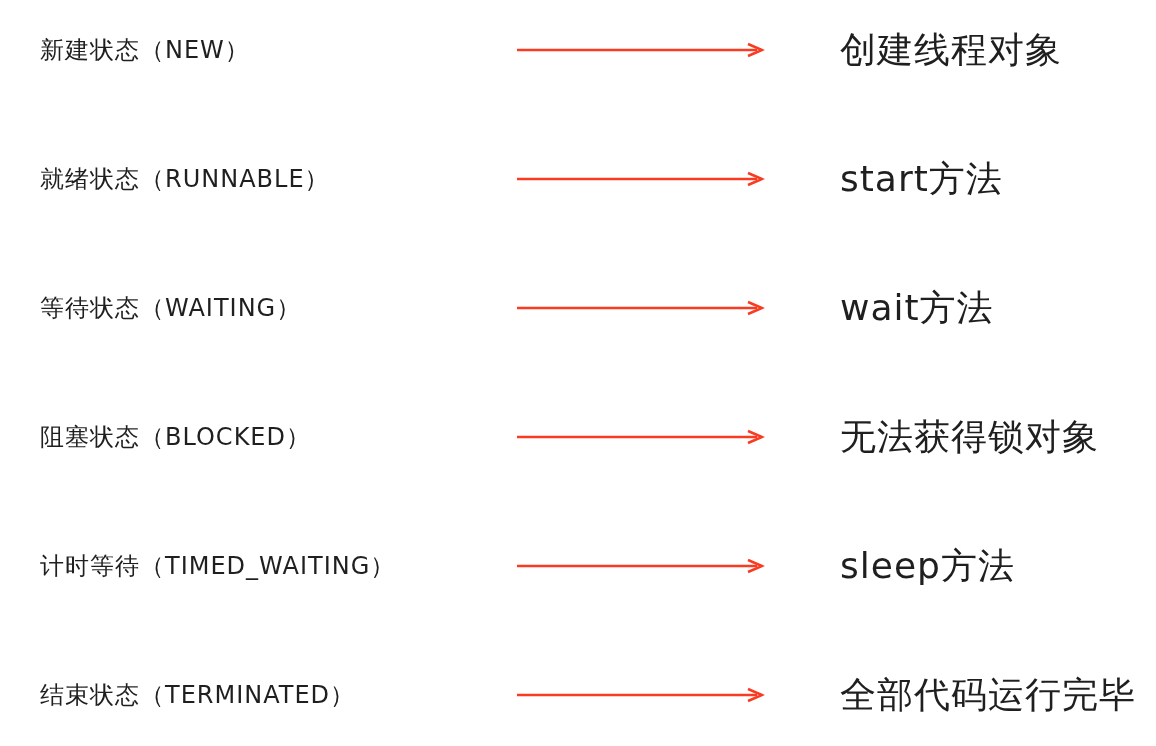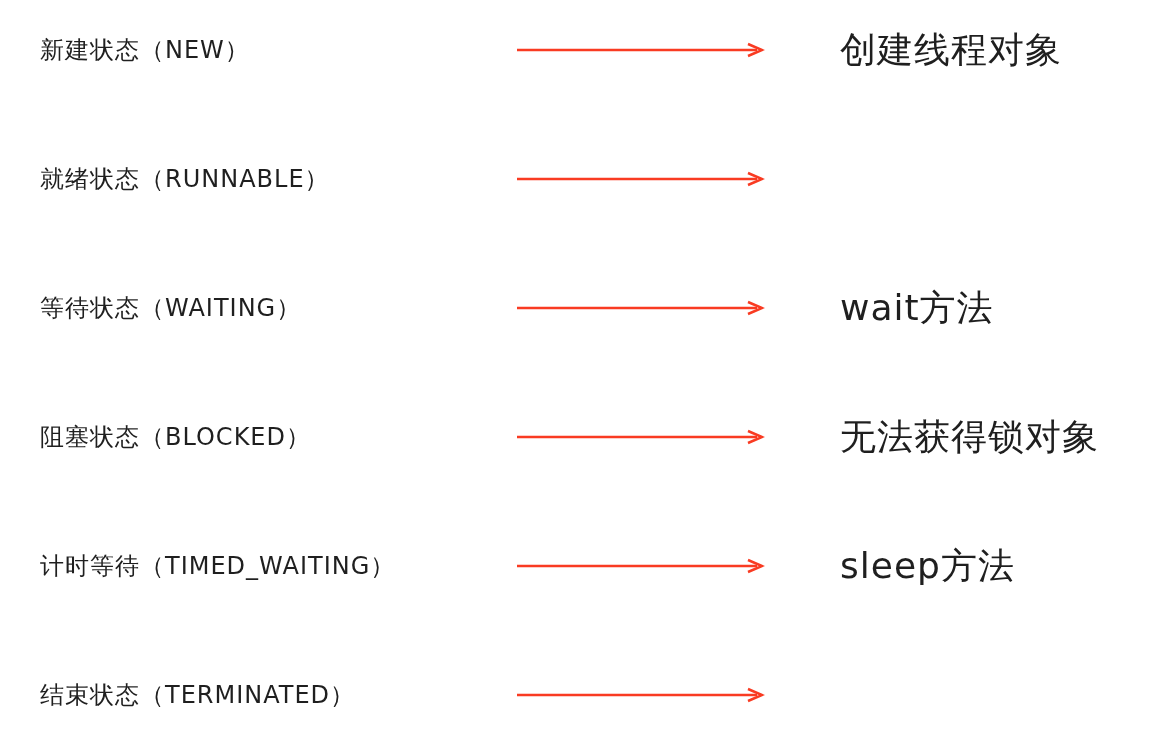--- a/index.html
+++ b/index.html
@@ -73,20 +73,21 @@
   </div>
 
   <div class="state-row">
     <span class="state-label">就绪状态（RUNNABLE）</span>
     <span class="arrow-cell">
       <svg class="arrow" viewBox="0 0 250 16" xmlns="http://www.w3.org/2000/svg">
         <line x1="2" y1="8" x2="242" y2="8" stroke="currentColor" stroke-width="2.5"></line>
         <path d="M233 2 L247 8 L233 14" fill="none" stroke="currentColor" stroke-width="2.5" stroke-linejoin="miter"></path>
       </svg>
     </span>
+    <span class="state-description">start方法</span>
   </div>
 
   <div class="state-row">
     <span class="state-label">等待状态（WAITING）</span>
     <span class="arrow-cell">
       <svg class="arrow" viewBox="0 0 250 16" xmlns="http://www.w3.org/2000/svg">
         <line x1="2" y1="8" x2="242" y2="8" stroke="currentColor" stroke-width="2.5"></line>
         <path d="M233 2 L247 8 L233 14" fill="none" stroke="currentColor" stroke-width="2.5" stroke-linejoin="miter"></path>
       </svg>
     </span>
@@ -116,15 +117,16 @@
   </div>
 
   <div class="state-row">
     <span class="state-label">结束状态（TERMINATED）</span>
     <span class="arrow-cell">
       <svg class="arrow" viewBox="0 0 250 16" xmlns="http://www.w3.org/2000/svg">
         <line x1="2" y1="8" x2="242" y2="8" stroke="currentColor" stroke-width="2.5"></line>
         <path d="M233 2 L247 8 L233 14" fill="none" stroke="currentColor" stroke-width="2.5" stroke-linejoin="miter"></path>
       </svg>
     </span>
+    <span class="state-description">全部代码运行完毕</span>
   </div>
 
 </div>
 
 </body></html>

